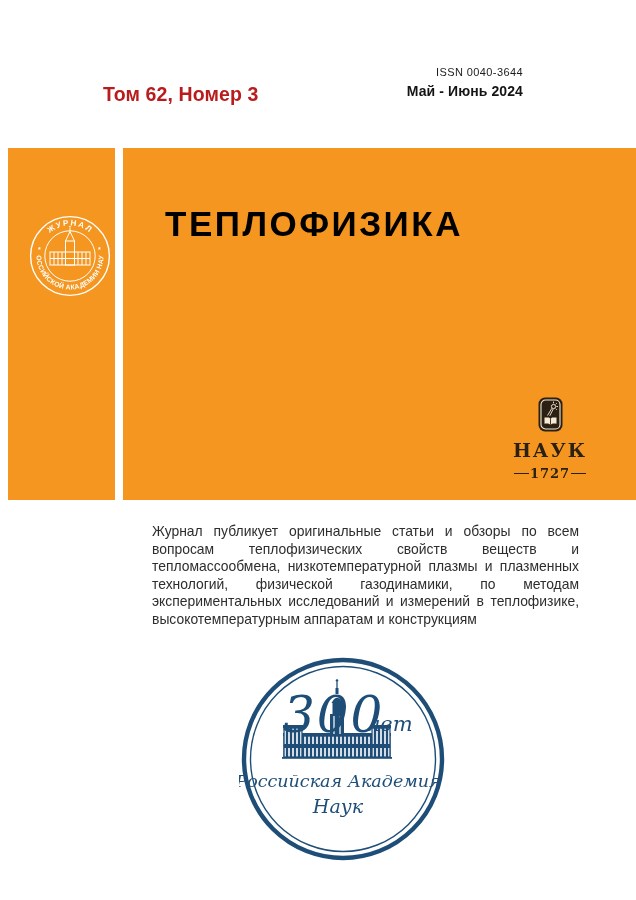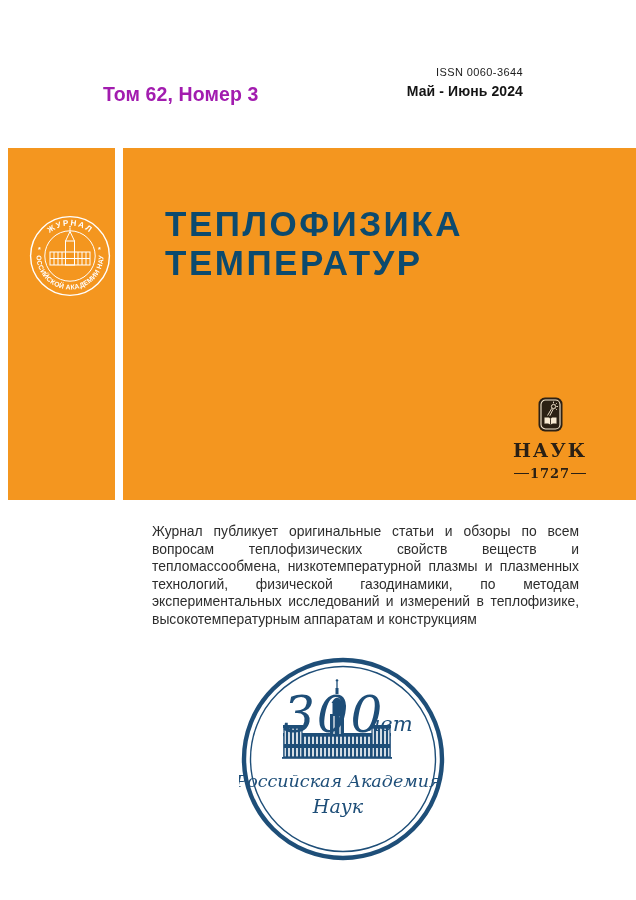--- a/index.html
+++ b/index.html
@@ -7,39 +7,39 @@
     width:636px;height:900px;position:relative;background:#ffffff;
     font-family:"Liberation Sans",sans-serif;overflow:hidden;
   }
   
   .issn{
     position:absolute;top:66px;right:113px;
     font-size:11px;letter-spacing:.4px;color:#1c1c1c;
   }
   .vol{
     position:absolute;top:83px;left:103px;
-    font-size:19.5px;font-weight:bold;color:#a21caf;letter-spacing:.1px;
+    font-size:19.5px;font-weight:bold;color:#b91c1c;letter-spacing:.1px;
   }
   .date{
     position:absolute;top:83px;right:113px;
     font-size:14px;font-weight:bold;color:#141414;letter-spacing:.1px;
   }
   
   .strip{
     position:absolute;left:8px;top:148px;width:107px;height:352px;
     background:#F4961F;
   }
   .strip svg{position:absolute;left:20px;top:66px;}
   .banner{
     position:absolute;left:123px;top:148px;width:513px;height:352px;
     background:#F4961F;
   }
   .title{
     position:absolute;left:42px;top:56px;
-    font-size:35px;line-height:39px;font-weight:bold;color:#0c4a6e;
+    font-size:35px;line-height:39px;font-weight:bold;color:#000000;
     letter-spacing:2.5px;white-space:nowrap;
   }
   .nauka{
     position:absolute;left:365px;top:249px;width:124px;
     text-align:center;color:#2b2014;
   }
   .nauka-badge{display:block;margin:0 auto 7px auto;}
   .nauka-name{
     font-family:"DejaVu Serif",serif;font-size:19px;font-weight:bold;
     letter-spacing:2px;
@@ -63,21 +63,21 @@
   .seal-ring-text{
     font-family:"Liberation Sans",sans-serif;font-weight:bold;fill:#ffffff;
   }
   .emblem-script{
     font-family:"DejaVu Serif",serif;font-style:italic;fill:#1E4E78;
   }
 </style>
 </head>
 <body>
 
-<div class="issn">ISSN 0060-3644</div>
+<div class="issn">ISSN 0040-3644</div>
 <div class="vol">Том 62, Номер 3</div>
 <div class="date">Май - Июнь 2024</div>
 
 <div class="strip">
   <svg width="84" height="84" viewBox="0 0 84 84">
     <defs>
       <path id="sealTop" d="M 11.5,42 A 30.5,30.5 0 0 1 72.5,42" fill="none"></path>
       <path id="sealBot" d="M 8.5,42 A 33.5,33.5 0 0 0 75.5,42" fill="none"></path>
     </defs>
     <circle cx="42" cy="42" r="39.4" fill="none" stroke="#fff" stroke-width="1.4"></circle>
@@ -98,21 +98,20 @@
       <path d="M42,17.5 V13.5"></path>
       <circle cx="42" cy="12.5" r="0.8" fill="#fff" stroke="none"></circle>
       <path d="M22,44.5 H62"></path>
     </g>
   </svg>
 </div>
 
 <div class="banner">
   <div class="title">
     <div>ТЕПЛОФИЗИКА</div>
-    <div>ТЕМПЕРАТУР</div>
   </div>
 
   <div class="nauka">
     <svg class="nauka-badge" width="25" height="35" viewBox="0 0 25 35">
       <rect x="0.5" y="0.5" width="24" height="34" rx="6.5" fill="#2b2014"></rect>
       <rect x="3" y="3" width="19" height="29" rx="4.5" fill="none" stroke="#f7e9d2" stroke-width="1.1"></rect>
       <g stroke="#f7e9d2" stroke-width="0.9" fill="none">
         <circle cx="15.5" cy="9.5" r="2.1"></circle>
         <path d="M15.5,6.3 V4.6 M18.3,9.5 H20 M17.6,7.4 L18.8,6.2 M17.6,11.6 L18.8,12.8"></path>
         <path d="M13.9,11.2 L9.5,18.5 M15.3,11.8 L11.8,18.8"></path>

